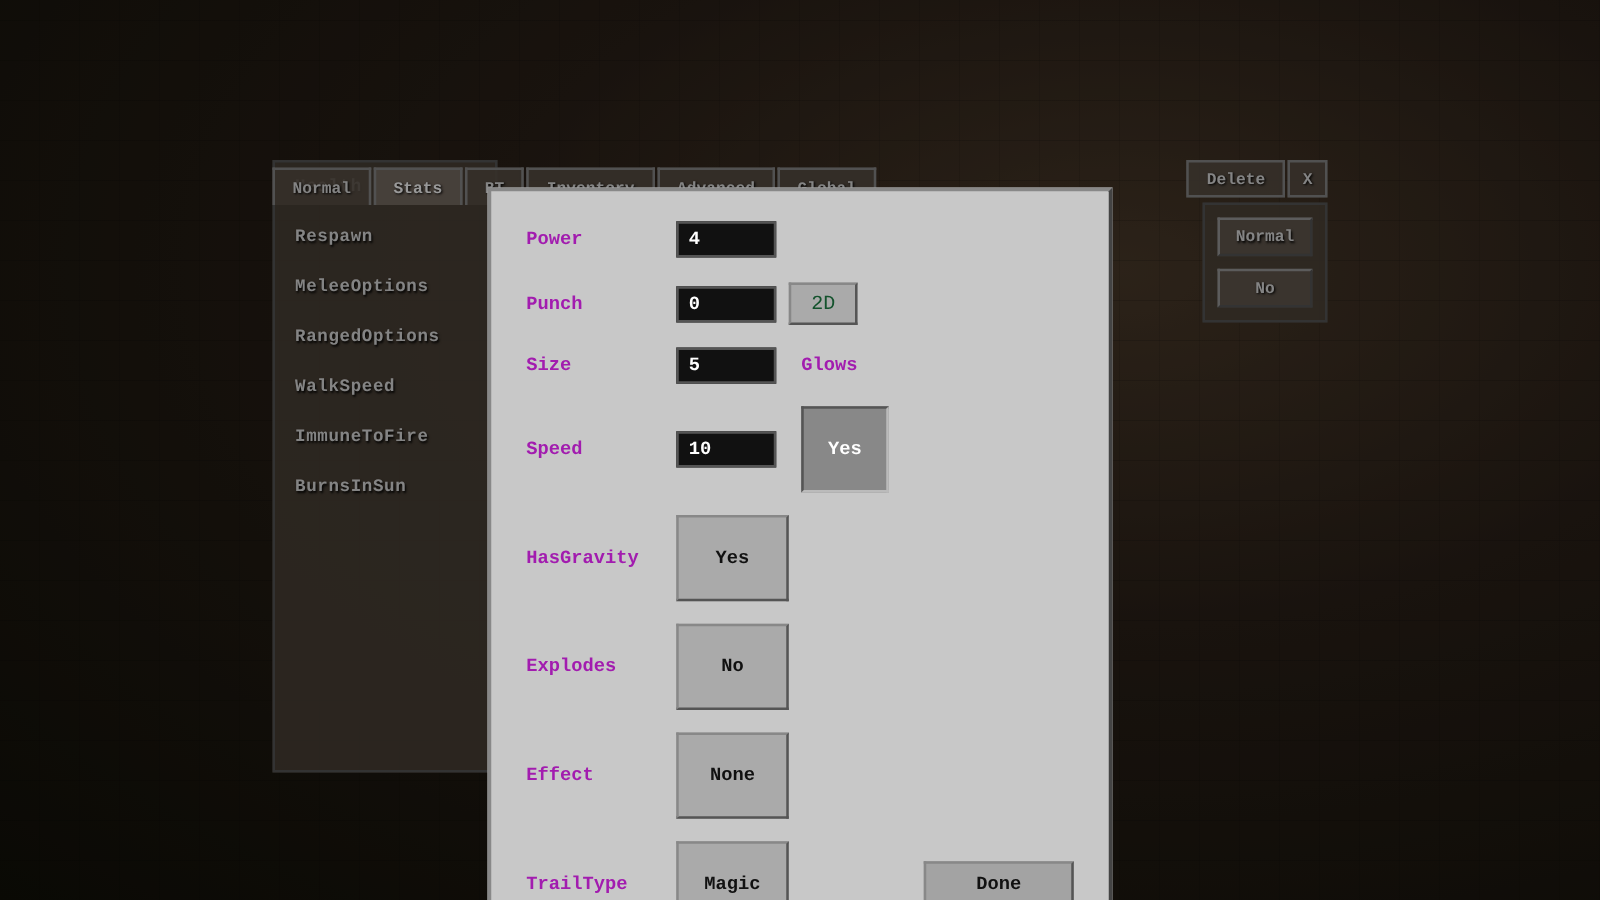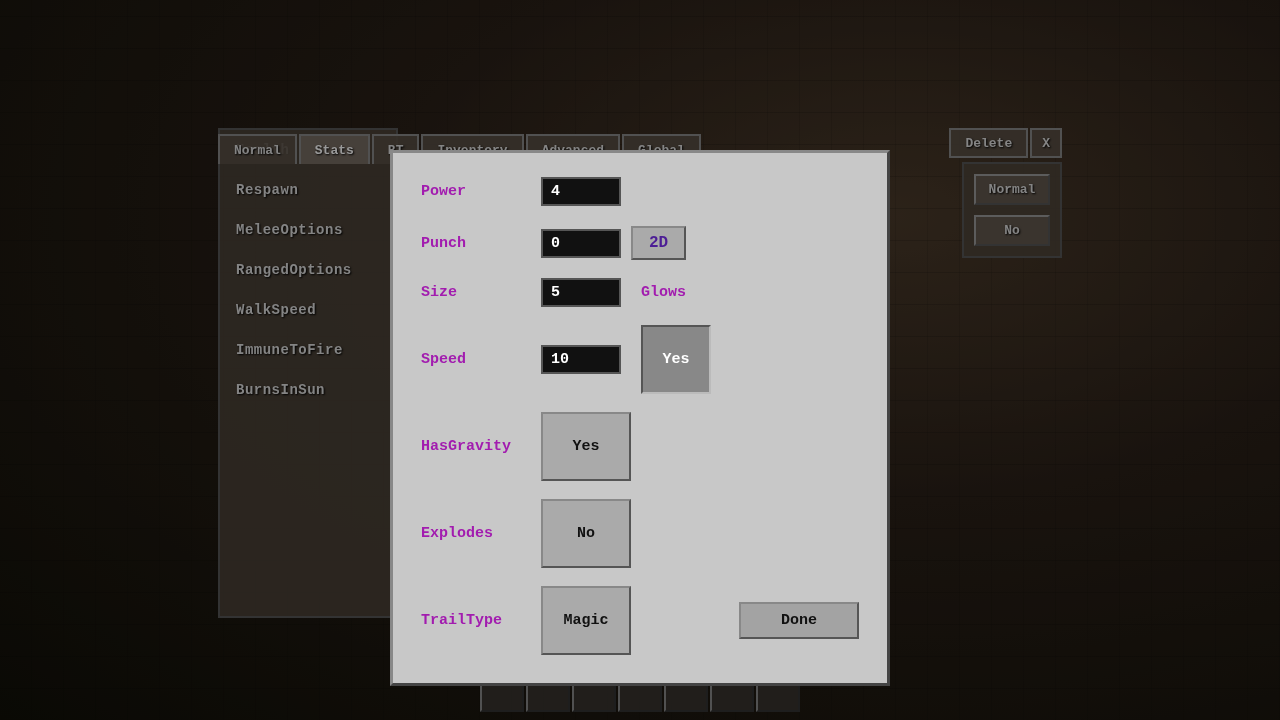--- a/index.html
+++ b/index.html
@@ -244,24 +244,24 @@
       border-right-color: #bbb;
       border-bottom-color: #bbb;
       color: #fff;
     }
 
     .dialog-btn.large {
       background: #aaa;
       border: 2px solid #888;
       border-right-color: #555;
       border-bottom-color: #555;
-      color: #4c1d95;
+      color: #14532d;
       font-family: 'Courier New', monospace;
       font-size: 16px;
-      font-weight: bold;
+      font-weight: normal;
       padding: 6px 16px;
       cursor: pointer;
       min-width: 55px;
     }
 
     
     .hotbar {
       position: absolute;
       bottom: 8px;
       left: 50%;
@@ -393,20 +393,24 @@
     <div class="dialog-row">
       <span class="field-label">HasGravity</span>
       <button class="dialog-btn" style="min-width:90px;">Yes</button>
     </div>
 
     <div class="dialog-row">
       <span class="field-label">Explodes</span>
       <button class="dialog-btn" style="min-width:90px;">No</button>
     </div>
 
+    <div class="dialog-row">
+      <span class="field-label">Effect</span>
+      <button class="dialog-btn" style="min-width:90px;">None</button>
+    </div>
 
     <div class="dialog-row" style="justify-content: space-between;">
       <div class="field-group">
         <span class="field-label">TrailType</span>
         <button class="dialog-btn" style="min-width:90px;">Magic</button>
       </div>
       <button class="done-btn">Done</button>
     </div>
 
   </div>

